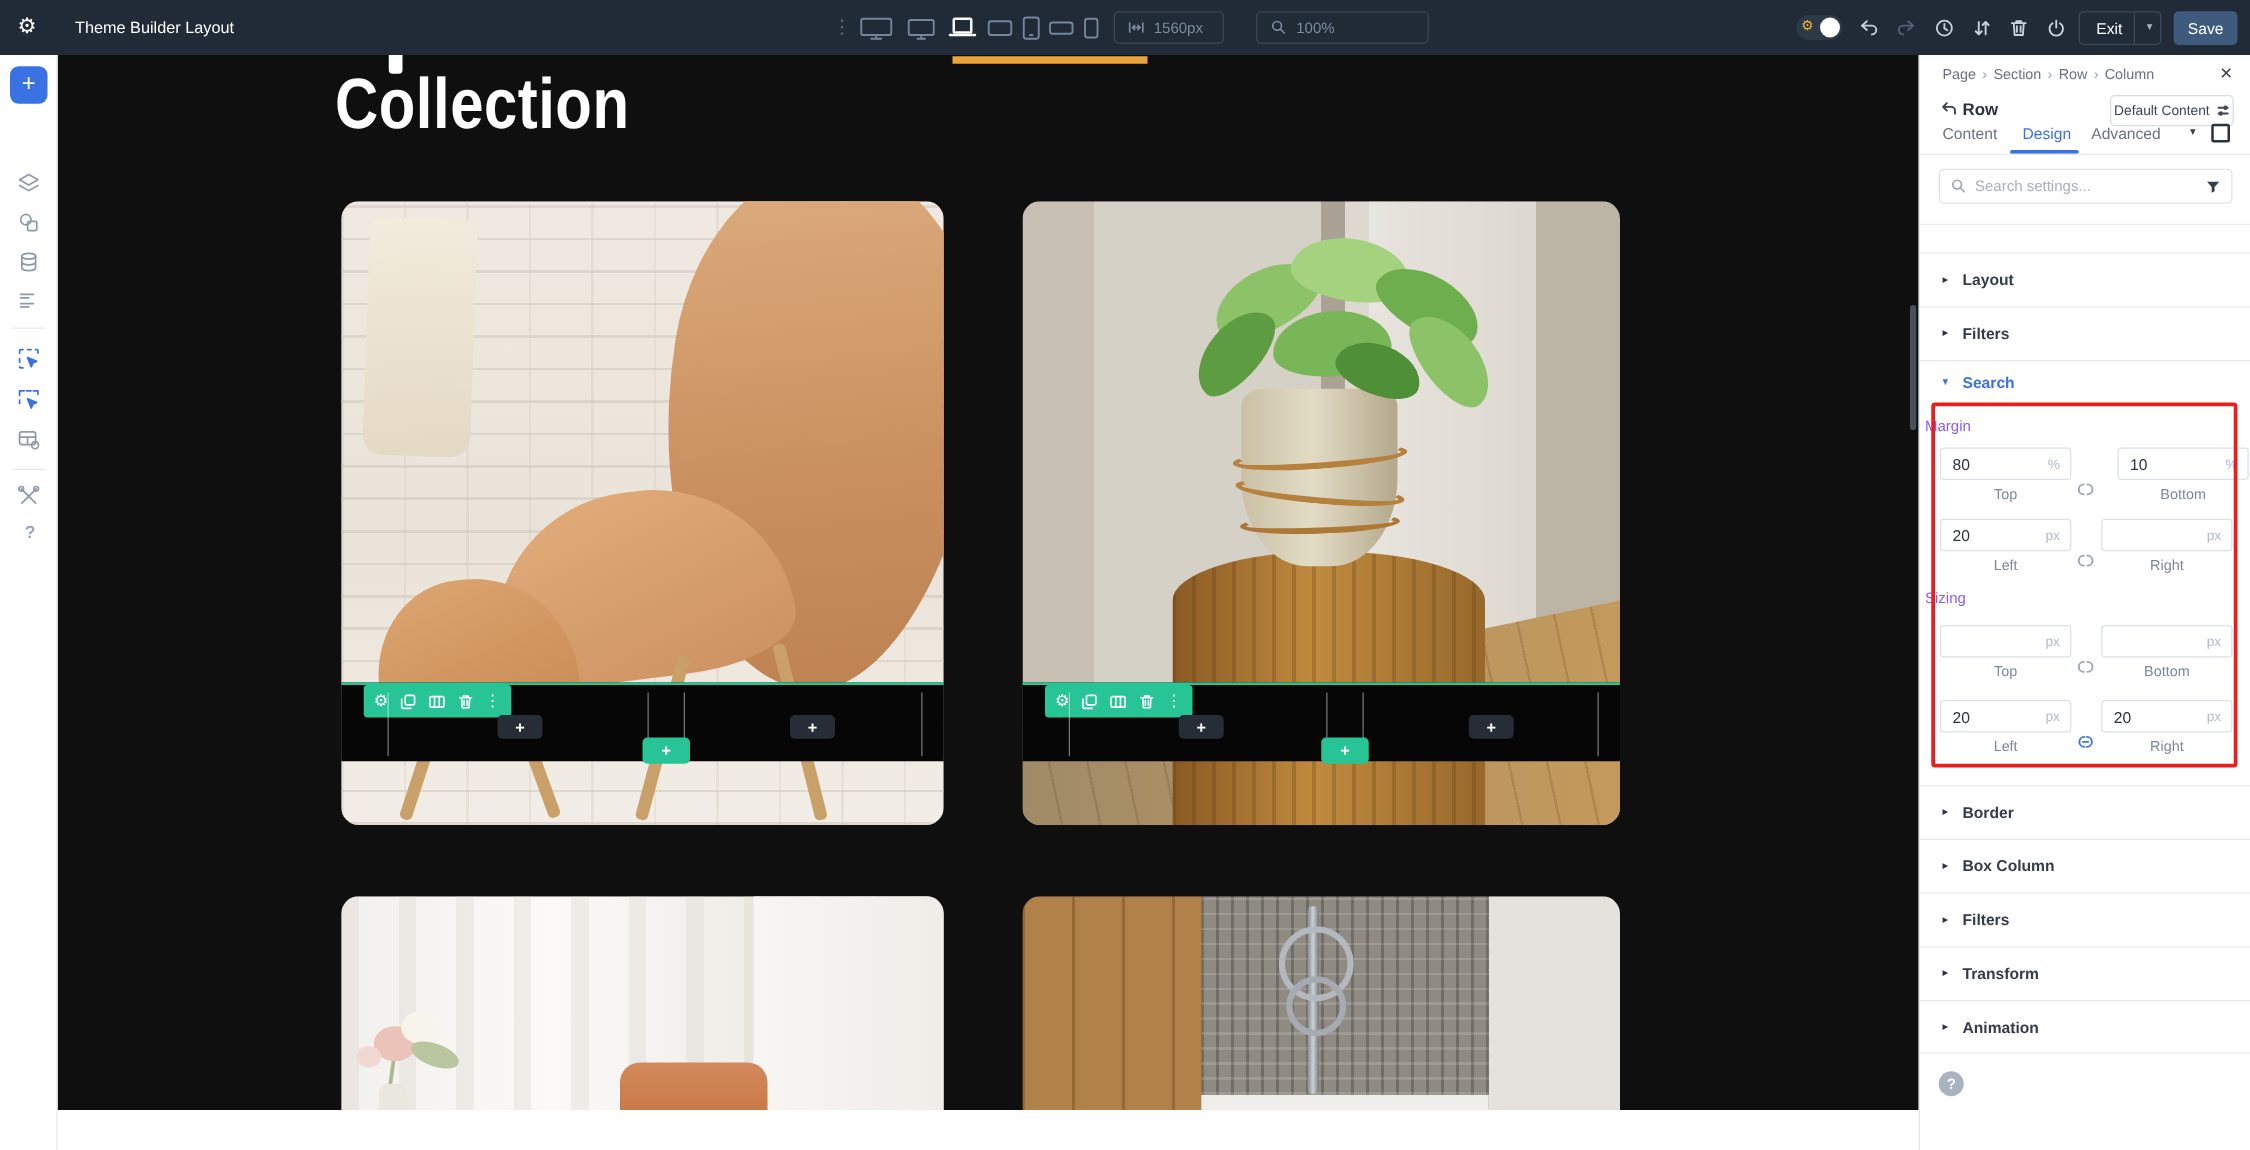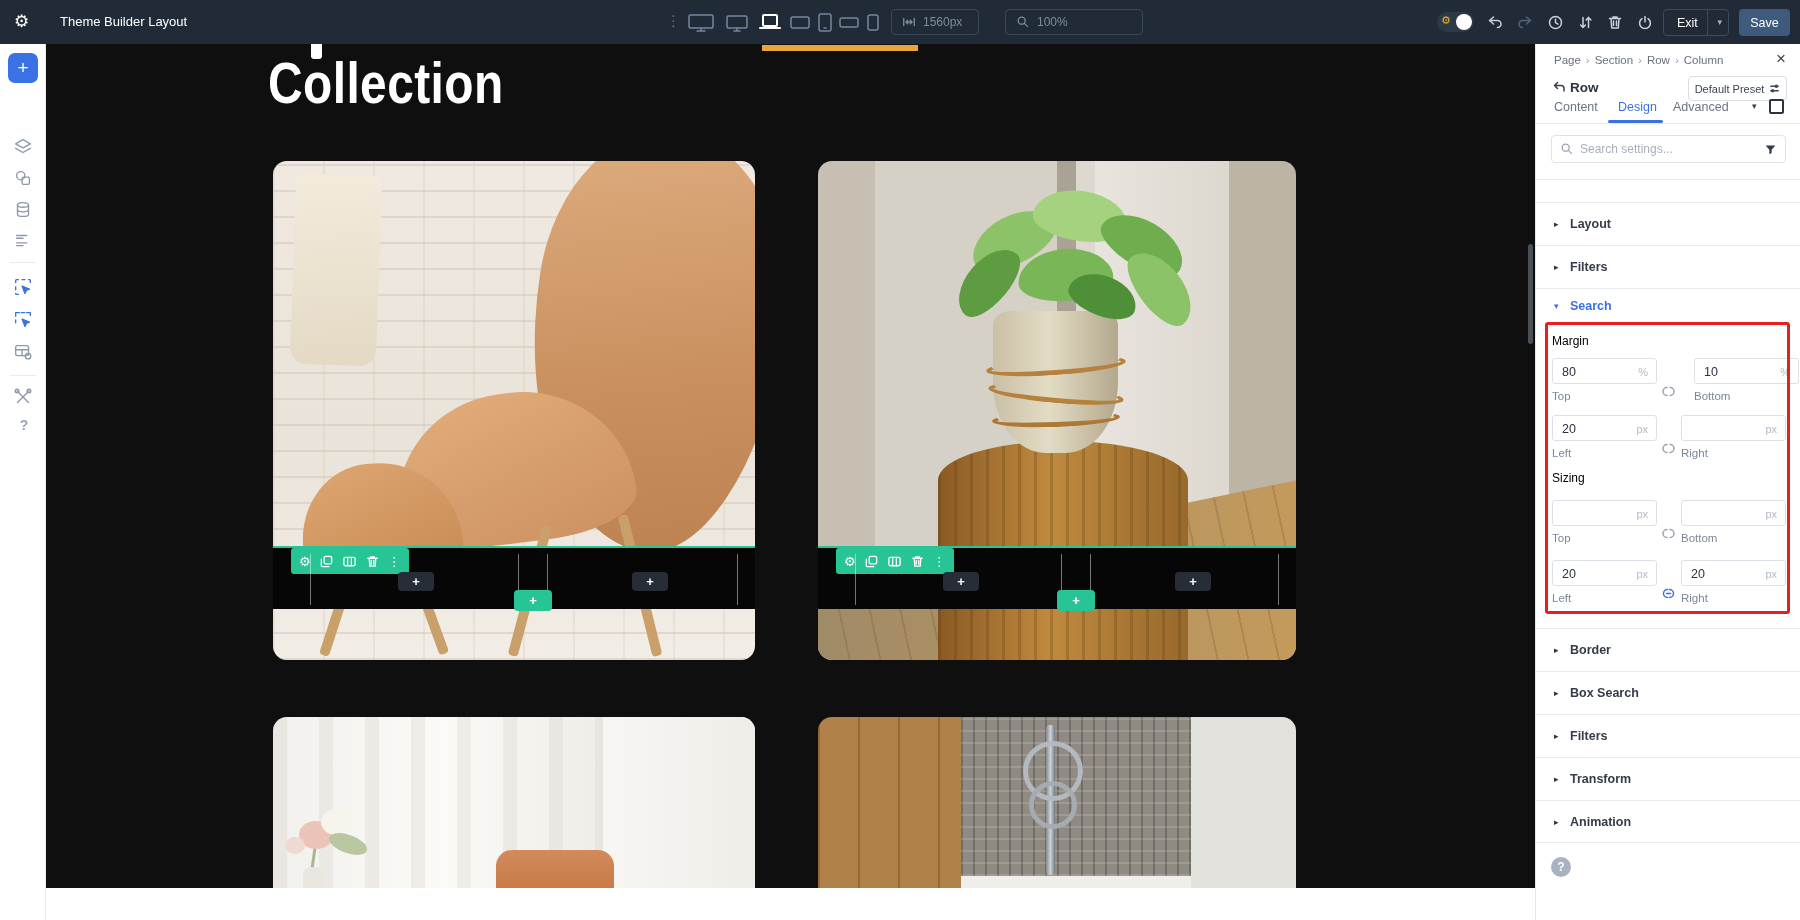--- a/index.html
+++ b/index.html
@@ -126,27 +126,27 @@
   .search-mag { position:absolute; left:8px; top:6px; color:#9aa3b2; }
   .search-funnel { position:absolute; right:8px; top:7px; color:#333c4a; cursor:pointer; }
   .acc { position:absolute; left:0; width:265px; height:43px; border-top:1px solid #e7eaee;
          display:flex; align-items:center; cursor:pointer; }
   .acc .car { position:absolute; left:18px; font-size:9px; color:#2b3240;
               font-family:"DejaVu Sans",sans-serif; }
   .acc .lab { position:absolute; left:34px; font-size:12.5px; font-weight:bold; color:#343b49; }
   .acc.open .car, .acc.open .lab { color:#3b72e3; }
   .red-frame { position:absolute; left:9px; top:278px; width:245px; height:292px;
                border:3px solid #e81f1f; border-radius:3px; pointer-events:none; }
-  .grp-label { position:absolute; left:16px; font-size:12px; color:#000000; }
+  .grp-label { position:absolute; left:4px; font-size:12px; color:#8b5cf6; }
   .fld { position:absolute; width:105px; }
   .fld-box { position:relative; width:105px; height:26px; border:1px solid #dce1e8;
              border-radius:3px; cursor:text; background:#fff; }
   .fld-val { position:absolute; left:9px; top:6px; font-size:12.5px; color:#2b3240; }
   .fld-unit { position:absolute; right:8px; top:7px; font-size:11px; color:#b3bac6; }
-  .fld-lab { margin-top:6px; text-align:left; font-size:11.5px; color:#7c8799; }
+  .fld-lab { margin-top:6px; text-align:center; font-size:11.5px; color:#7c8799; }
   .chain { position:absolute; left:124px; width:17px; height:15px; cursor:pointer; }
   .p-help { position:absolute; left:15px; top:813px; width:20px; height:20px;
             border-radius:50%; background:#a9b2c0; color:#fff; font-size:12px;
             font-weight:bold; text-align:center; line-height:20px; cursor:pointer; }
 
   
   .ic { fill:none; stroke:currentColor; stroke-width:1.5;
         stroke-linecap:round; stroke-linejoin:round; display:block; }
   .ic2 { stroke-width:2; }
 </style>
@@ -451,21 +451,21 @@
   </div>
   <span class="p-close">×</span>
 
   <span class="p-back">
     <svg class="ic" width="15" height="14" viewBox="0 0 15 14">
         <path d="M13 11V8.5a3 3 0 0 0-3-3H3.5 M6.5 2.5l-3 3 3 3"></path>
       </svg>
   </span>
   <span class="p-elem">Row</span>
   <button class="preset-btn">
-    <span>Default Preset</span>
+    <span>Default Content</span>
     <svg class="ic" style="stroke-width:1.6" width="11" height="11" viewBox="0 0 12 12">
         <path d="M2 3.5h4 M9 3.5h1 M2 8.5h1 M6 8.5h4"></path>
         <circle cx="8" cy="3.5" r="1.1"></circle>
         <circle cx="4" cy="8.5" r="1.1"></circle>
       </svg>
   </button>
 
   <span class="tab" style="left:18px">Content</span>
   <span class="tab active" style="left:82px">Design</span>
   <span class="tab" style="left:137px">Advanced</span>
@@ -588,21 +588,21 @@
   </div>
 
   <div class="red-frame"></div>
 
   <div class="acc" style="top:584px">
     <span class="car">▸</span>
     <span class="lab">Border</span>
   </div>
   <div class="acc" style="top:627px">
     <span class="car">▸</span>
-    <span class="lab">Box Search</span>
+    <span class="lab">Box Column</span>
   </div>
   <div class="acc" style="top:670px">
     <span class="car">▸</span>
     <span class="lab">Filters</span>
   </div>
   <div class="acc" style="top:713px">
     <span class="car">▸</span>
     <span class="lab">Transform</span>
   </div>
   <div class="acc" style="top:756px; border-bottom:1px solid #e7eaee">

